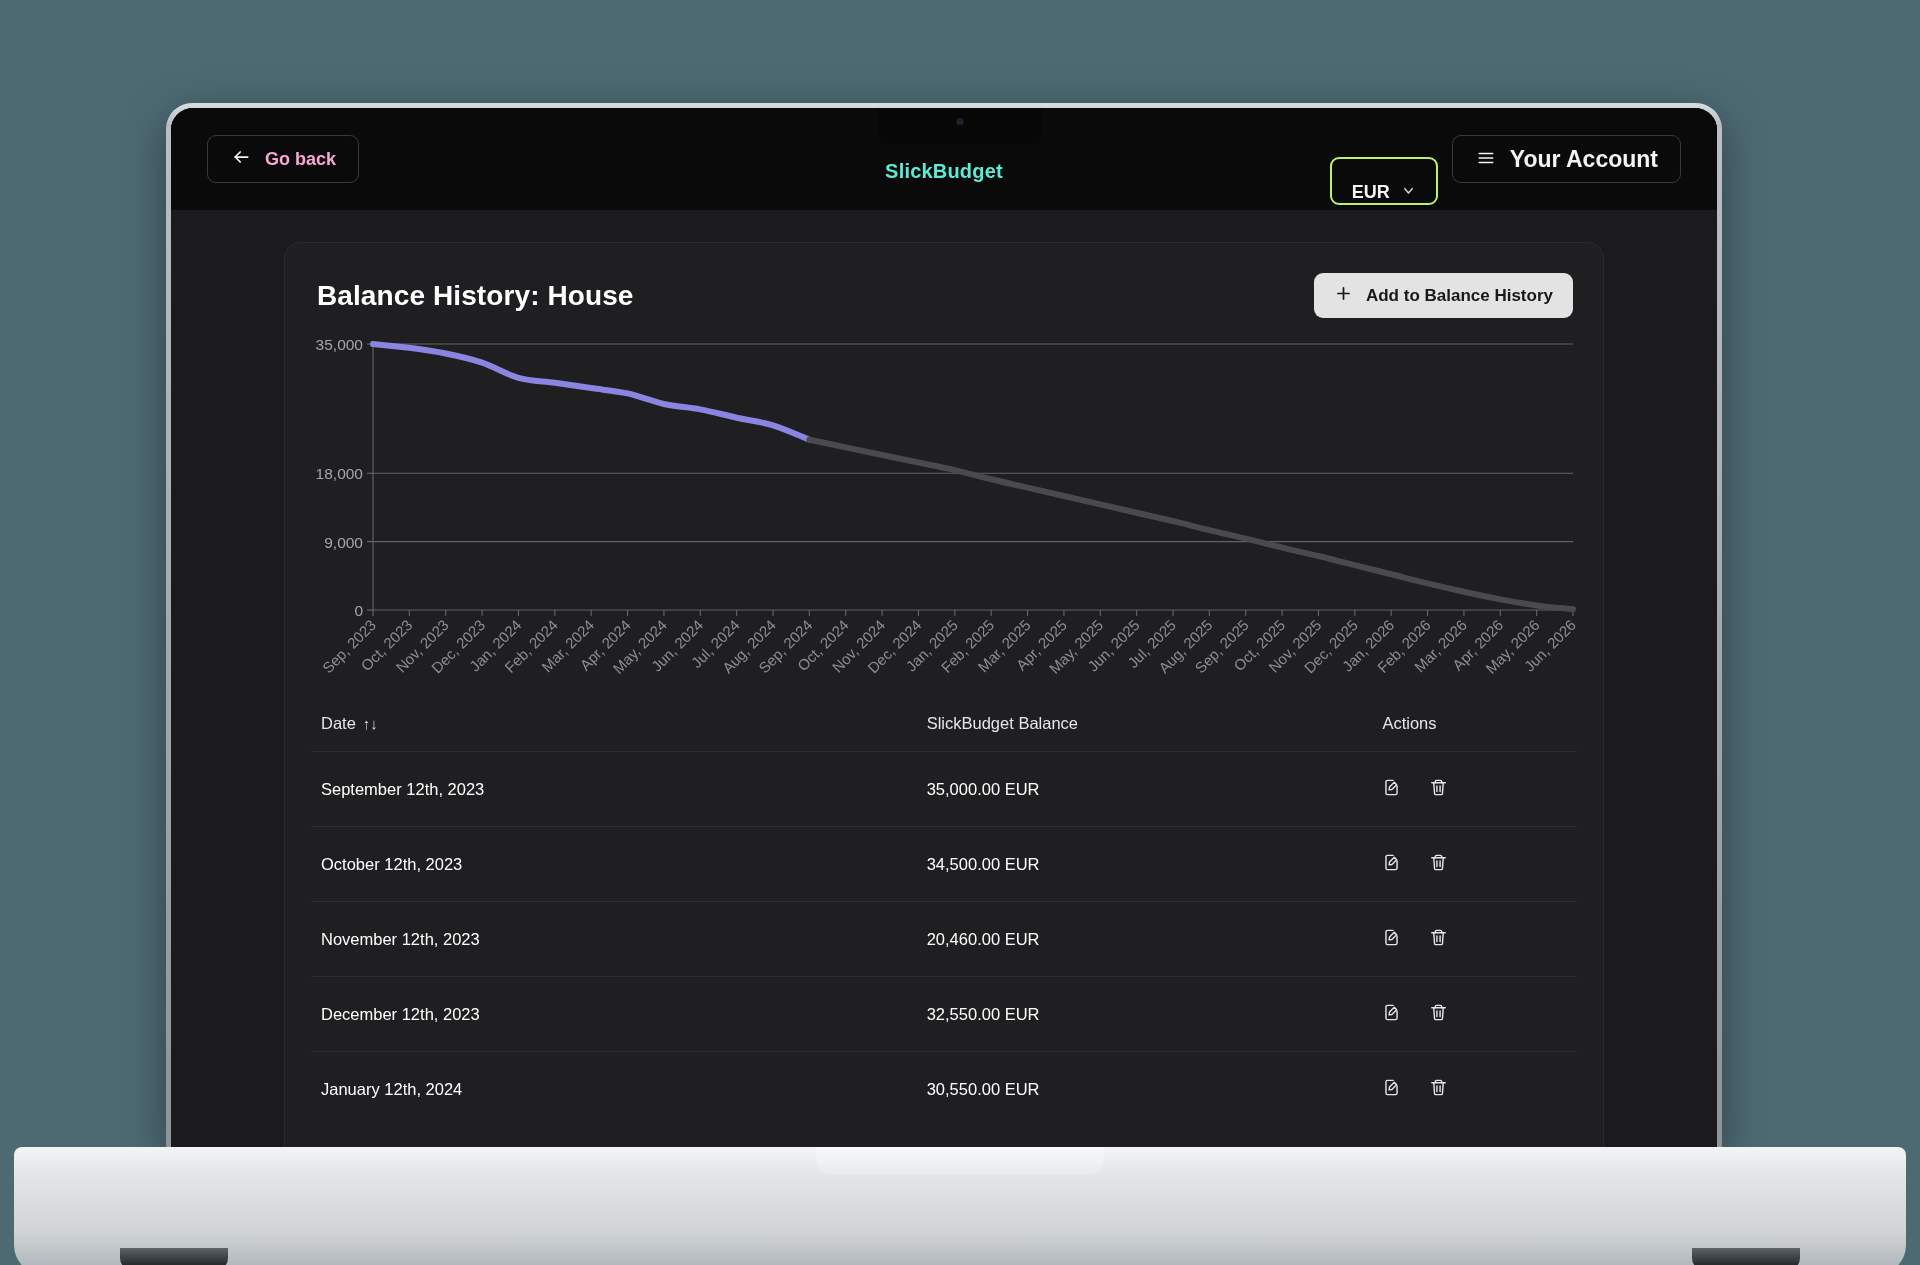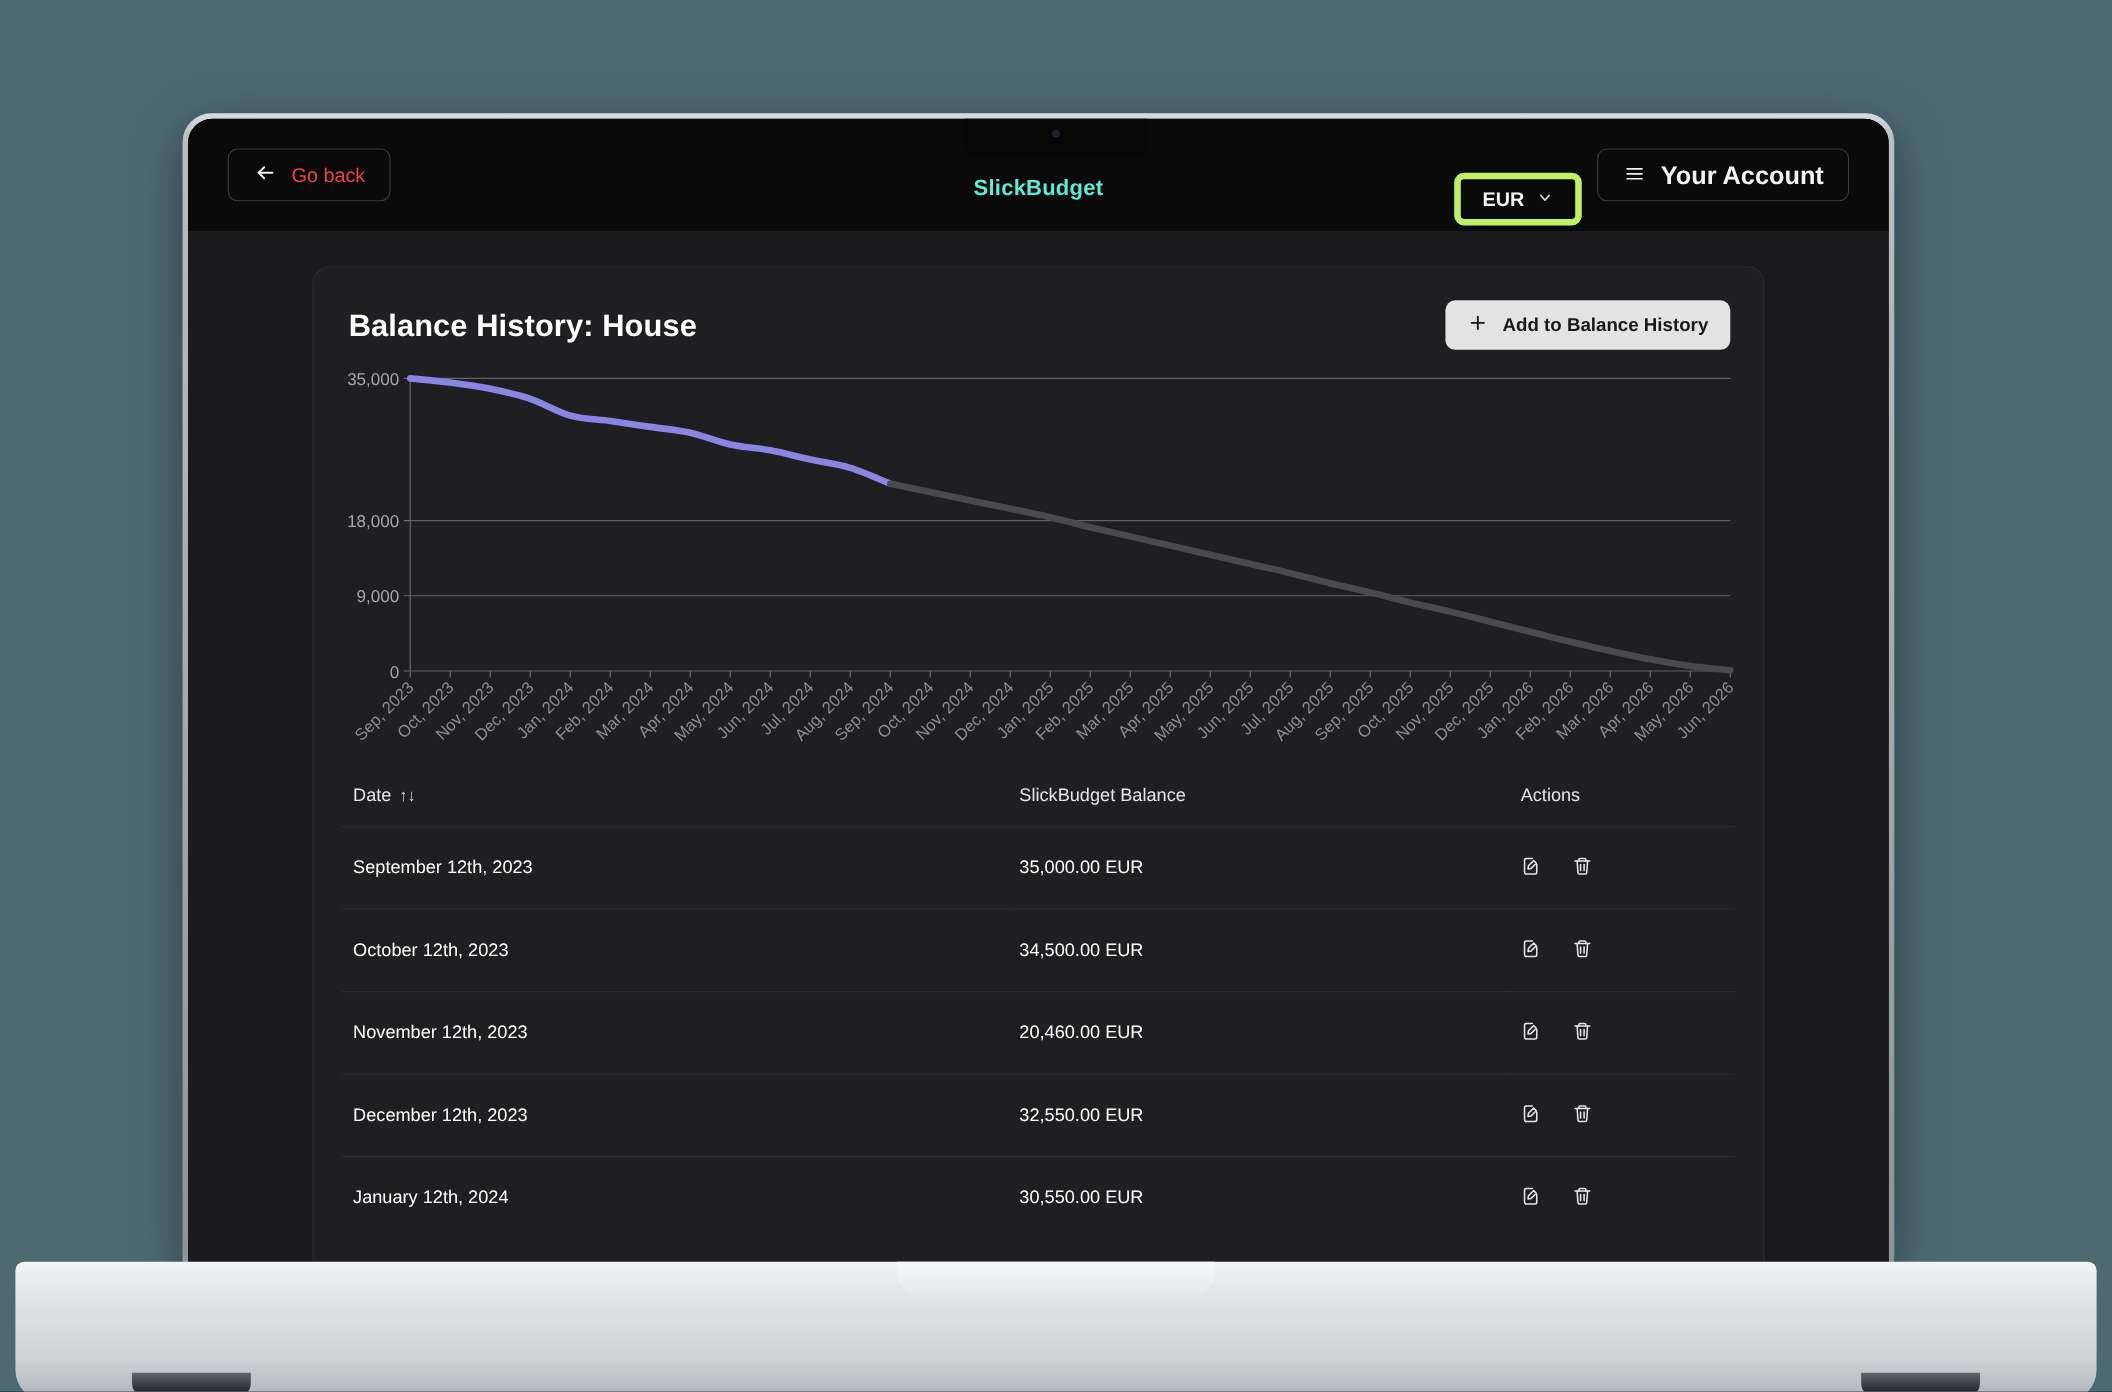--- a/index.html
+++ b/index.html
@@ -98,42 +98,42 @@
     align-items: center;
     padding: 0 36px;
     z-index: 30;
   }
   #go-back-button {
     display: flex; align-items: center; gap: 13px;
     height: 48px; padding: 0 22px;
     border: 1px solid #3a3a3c;
     border-radius: 9px;
     background: transparent;
-    color: #ef4444;
-    font-size: 18px; font-weight: 400;
+    color: #f9a8d4;
+    font-size: 18px; font-weight: 700;
     cursor: pointer;
     justify-content: space-between;
   }
   #top-bar-title {
     position: absolute;
     left: 50%; transform: translateX(-50%);
     top: 52px;
     color: #5eead4;
     font-size: 20px;
     font-weight: 700;
     letter-spacing: .2px;
   }
   #top-bar-right {
     margin-left: auto;
     display: flex; align-items: center; gap: 14px;
   }
   #currency-select {
-    display: flex; align-items: center; gap: 11px;
+    display: flex; align-items: flex-end; gap: 11px;
     height: 48px; padding: 0 20px;
-    border: 6px solid #bef264;
+    border: 2px solid #bef264;
     border-radius: 9px;
     background: transparent;
     color: #f4f4f5;
     font-size: 18px; font-weight: 700;
     cursor: pointer;
     margin-top: 44px;
   }
   #account-button {
     display: flex; align-items: center; gap: 13px;
     height: 48px; padding: 0 22px;

